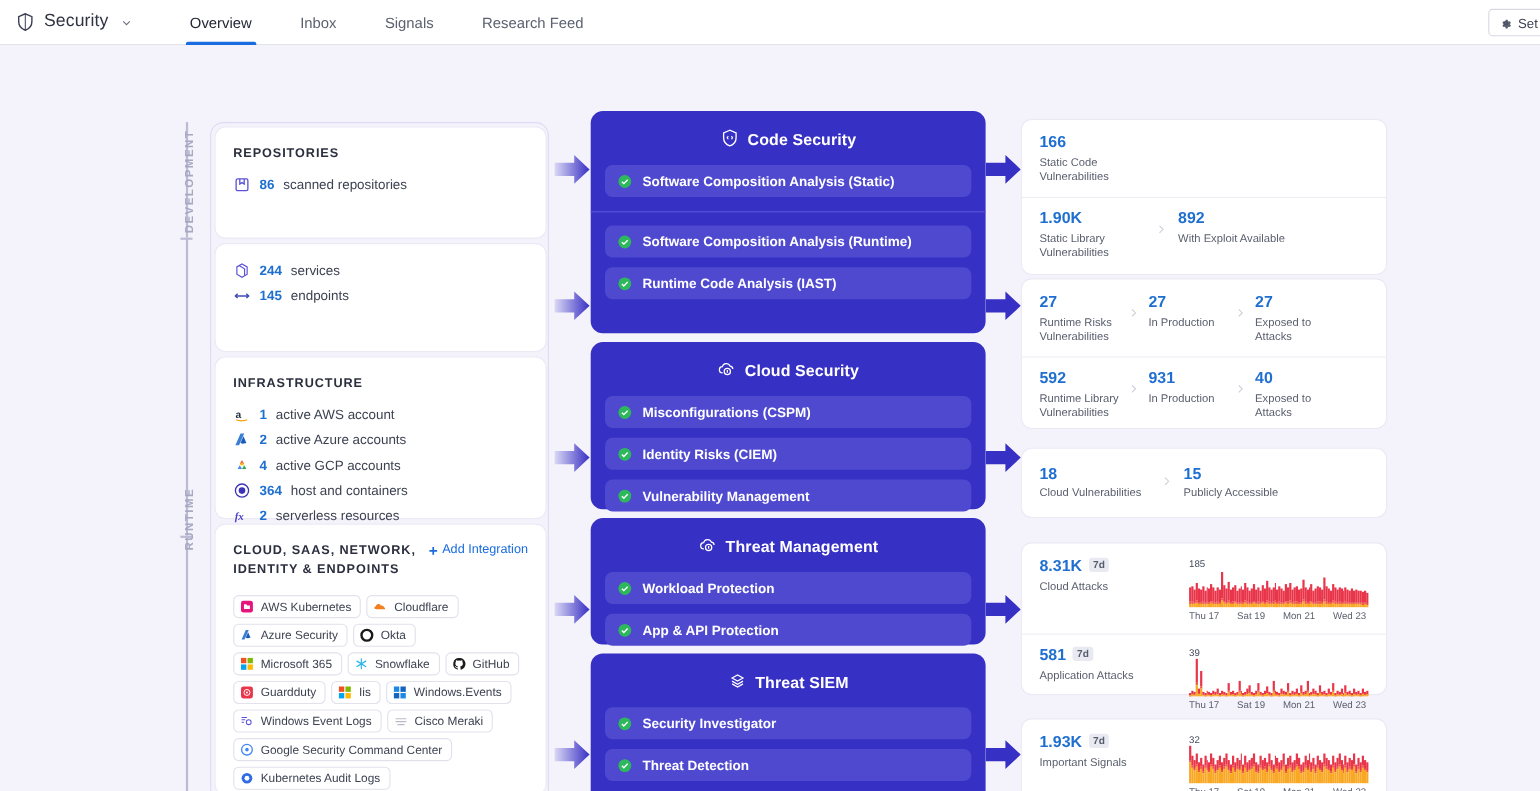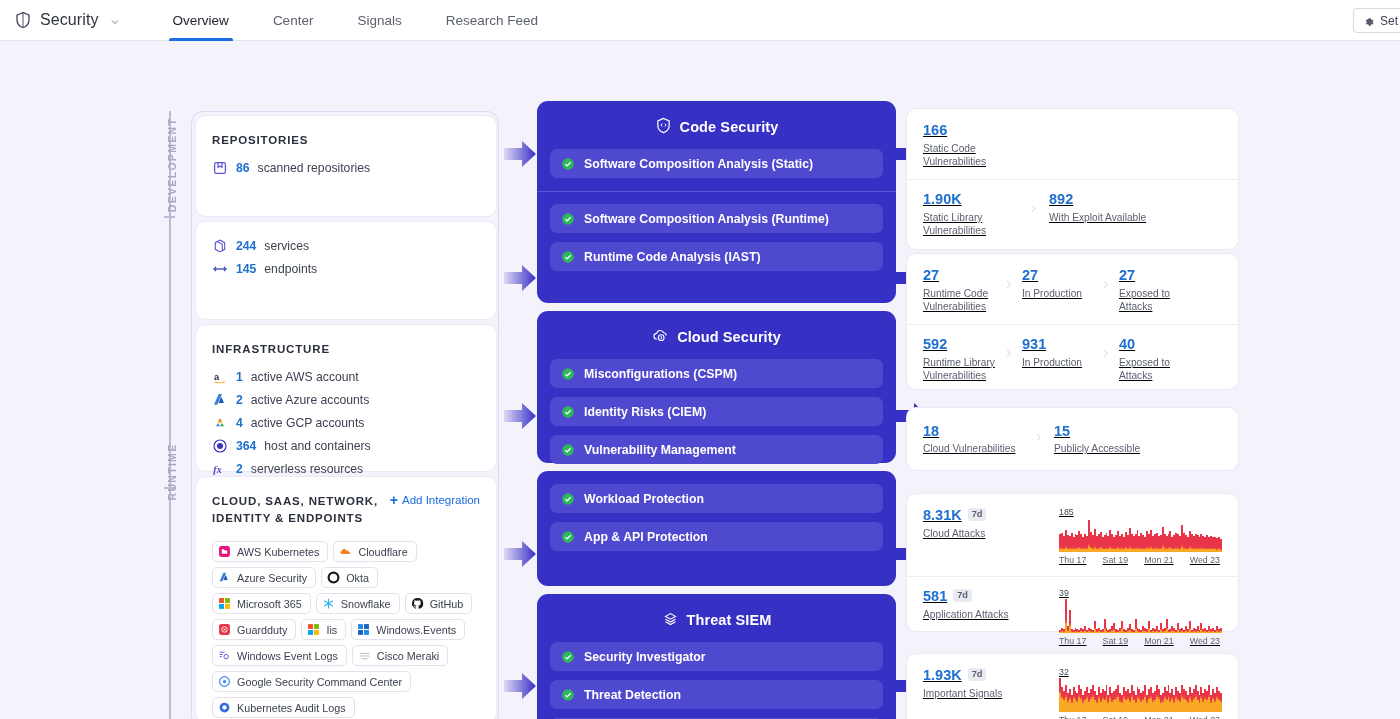--- a/index.html
+++ b/index.html
@@ -109,24 +109,23 @@
     background: #4f49cf; border-radius: 7px;
     height: 29px; padding: 0 11px; margin-bottom: 9px;
     color: #fff; font-size: 12.3px; font-weight: 700; cursor: pointer;
   }
   .pill:last-child { margin-bottom: 0; }
   .tick { width: 14px; height: 14px; flex: none; }
   .divider-row { height: 1px; background: #5a54d8; margin: 13px -13px 12px -13px; }
 
   
   .statcard {
-    position: absolute; left: 907px; width: 331px;
+    position: absolute; left: 929px; width: 331px;
     background: #fff; border-radius: 9px; box-shadow: 0 0 0 1px #ebe9f6;
     padding: 13px 16px;
-    text-decoration: underline;
   }
   .statrow { display: flex; align-items: flex-start; }
   .statcell { display: flex; flex-direction: column; }
   .statnum { color: #1f6fd0; font-weight: 700; font-size: 14.5px; line-height: 1.15; margin-bottom: 3px; }
   .statlbl { color: #5a5f6e; font-size: 10.2px; line-height: 1.3; }
   .arrow-sep { color: #cbcbd6; font-size: 15px; display: flex; align-items: center; height: 34px; flex: none; }
   .hr { height: 1px; background: #eeedf4; margin: 11px -16px 11px -16px; }
 
   .badge {
     display:inline-block; background:#e9eaf1; color:#585d6d;
@@ -155,21 +154,21 @@
     </span>
     <span class="brand-title">Security</span>
     <span class="chev">
       <svg viewBox="0 0 24 24" fill="none" stroke="currentColor" stroke-width="2">
           <path d="M6 9l6 6 6-6"></path>
         </svg>
     </span>
   </div>
   <div class="tabs">
     <div class="tab active">Overview</div>
-    <div class="tab">Center</div>
+    <div class="tab">Inbox</div>
     <div class="tab">Signals</div>
     <div class="tab">Research Feed</div>
   </div>
   <div class="settings-btn">
     <span class="gear">
       <svg viewBox="0 0 24 24" fill="currentColor">
           <path d="M12 8a4 4 0 100 8 4 4 0 000-8zm0 6a2 2 0 110-4 2 2 0 010 4z"></path>
           <path d="M19.4 13l1.8-1-1.8-3.2-2 .6a7.6 7.6 0 00-1.8-1L15.2 6h-3.6l-.4 2.4c-.6.3-1.2.6-1.8 1l-2-.6L5.6 12l1.8 1a7 7 0 000 2l-1.8 1 1.8 3.2 2-.6c.6.4 1.2.7 1.8 1l.4 2.4h3.6l.4-2.4c.6-.3 1.2-.6 1.8-1l2 .6 1.8-3.2-1.8-1a7 7 0 000-2z" opacity=".9"></path>
         </svg>
     </span>
@@ -544,20 +543,30 @@
     <div class="pill">
       <span class="tick"><svg viewBox="0 0 24 24">
             <circle cx="12" cy="12" r="10" fill="#2eb85c"></circle>
             <path d="M7.5 12.3l3 3 6-6.2" fill="none" stroke="#fff" stroke-width="2.2"></path>
           </svg></span>
       <span>Vulnerability Management</span>
     </div>
   </div>
 
   <div class="panel" style="top:430px;height:115px;">
+    <div class="panel-title">
+      <span>
+        <svg viewBox="0 0 24 24" fill="none" stroke="#fff" stroke-width="1.6">
+            <path d="M7 17a4 4 0 01-.4-8 5.2 5.2 0 019.9-.8A3.8 3.8 0 0120 12"></path>
+            <circle cx="13" cy="15" r="4"></circle>
+            <path d="M13 13.2v3.6"></path>
+          </svg>
+      </span>
+      <span>Threat Management</span>
+    </div>
     <div class="pill">
       <span class="tick"><svg viewBox="0 0 24 24">
             <circle cx="12" cy="12" r="10" fill="#2eb85c"></circle>
             <path d="M7.5 12.3l3 3 6-6.2" fill="none" stroke="#fff" stroke-width="2.2"></path>
           </svg></span>
       <span>Workload Protection</span>
     </div>
     <div class="pill">
       <span class="tick"><svg viewBox="0 0 24 24">
             <circle cx="12" cy="12" r="10" fill="#2eb85c"></circle>
@@ -652,21 +661,21 @@
         <span class="statnum">892</span>
         <span class="statlbl">With Exploit Available</span>
       </div>
     </div>
   </div>
 
   <div class="statcard" style="top:213px;height:135px;">
     <div class="statrow">
       <div class="statcell" style="width:80px">
         <span class="statnum">27</span>
-        <span class="statlbl">Runtime Code Vulnerabilities</span>
+        <span class="statlbl">Runtime Risks Vulnerabilities</span>
       </div>
       <div class="arrow-sep">
           <svg width="11" height="15" viewBox="0 0 24 24" fill="none" stroke="currentColor" stroke-width="2">
             <path d="M9 5l7 7-7 7"></path>
           </svg>
         </div>
       <div class="statcell" style="width:78px;margin-left:8px">
         <span class="statnum">27</span>
         <span class="statlbl">In Production</span>
       </div>

